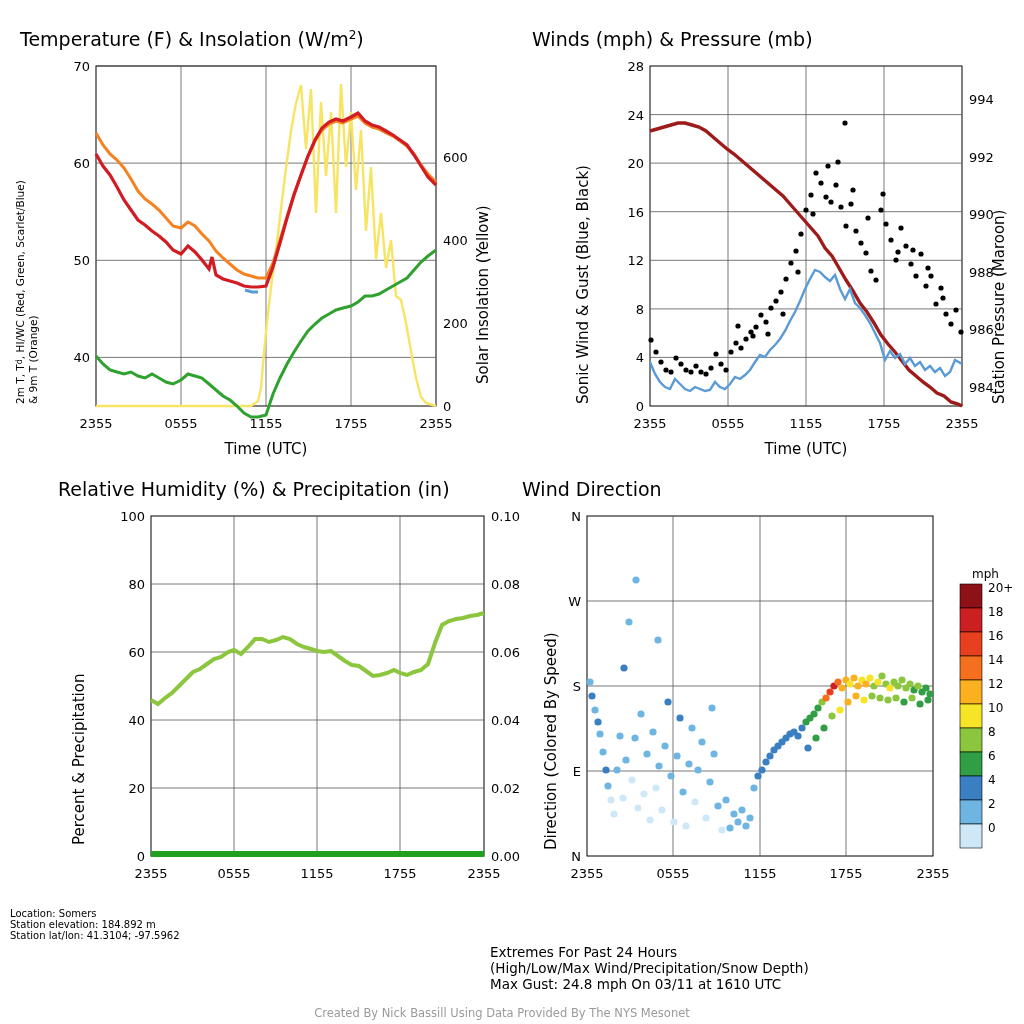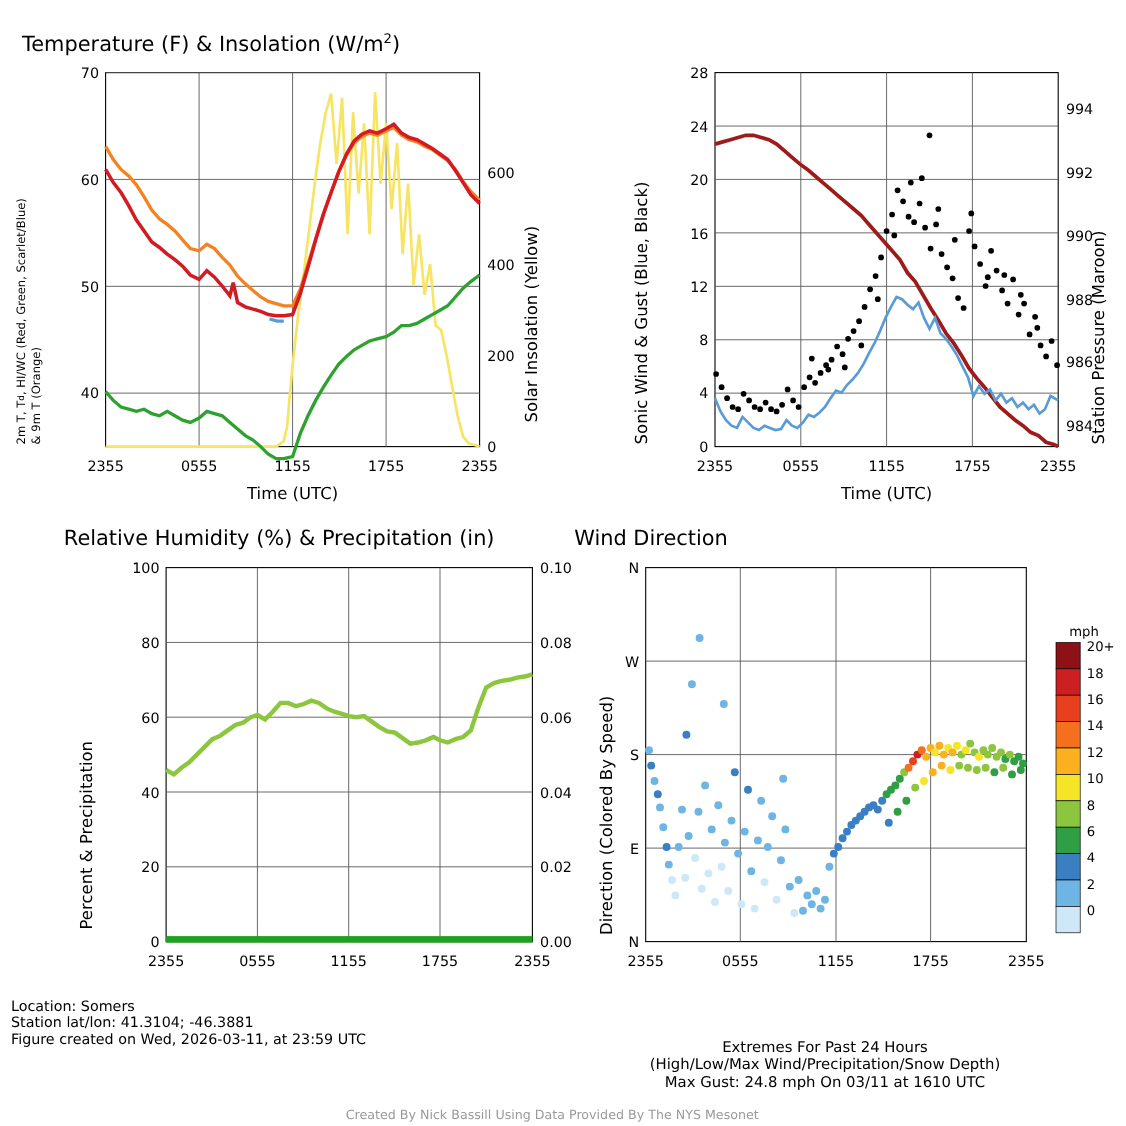--- a/index.html
+++ b/index.html
@@ -12,23 +12,23 @@
     position:relative;
     overflow:hidden;
   }
   .panel { position:absolute; }
   .title { text-align:left; font-size:19px; letter-spacing:0px; }
   svg { display:block; }
   .tick { font-size:13px; }
   .axlabel { font-size:15px; }
   .axlabel-small { font-size:10.5px; }
   .vert { writing-mode:vertical-rl; transform:rotate(180deg); }
-  .footerline { font-size:13px; }
+  .footerline { font-size:10px; }
   .credit { font-size:11.5px; color:#9a9a9a; text-align:center; }
-  .extremes { text-align:center; font-size:13.5px; }
+  .extremes { text-align:left; font-size:13.5px; }
   .extreme-val { color:#e8001c; font-weight:bold; }
   .cbar-label { font-size:12px; }
 </style>
 </head>
 <body>
 
 <div class="panel" style="left:0px; top:14px; width:512px; height:450px;">
   <div class="title" style="position:absolute; left:20px; top:14px; width:480px;">
     Temperature (F) &amp; Insolation (W/m<sup style="font-size:12px;">2</sup>)
   </div>
@@ -83,20 +83,21 @@
       <text x="181" y="414">0555</text>
       <text x="266" y="414">1155</text>
       <text x="351" y="414">1755</text>
       <text x="436" y="414">2355</text>
     </g>
     <text class="axlabel" x="266" y="440" text-anchor="middle">Time (UTC)</text>
   </svg>
 </div>
 
 <div class="panel" style="left:512px; top:14px; width:512px; height:450px;">
+  <div class="title" style="position:absolute; left:20px; top:14px; width:470px;">Winds (mph) &amp; Pressure (mb)</div>
 
   <div class="vert axlabel" style="position:absolute; left:62px; top:60px; height:330px;">Sonic Wind &amp; Gust (Blue, Black)</div>
   <div class="vert axlabel" style="position:absolute; left:478px; top:70px; height:320px;">Station Pressure (Maroon)</div>
 
   <svg width="512" height="450" style="position:absolute; left:0; top:0;">
     <rect x="138" y="52" width="312" height="340" fill="#ffffff" stroke="#000000" stroke-width="1"></rect>
     <g stroke="#555555" stroke-width="0.8">
       <line x1="138" y1="343.4" x2="450" y2="343.4"></line>
       <line x1="138" y1="294.9" x2="450" y2="294.9"></line>
       <line x1="138" y1="246.3" x2="450" y2="246.3"></line>
@@ -446,22 +447,22 @@
         <text x="476" y="314">4</text>
         <text x="476" y="338">2</text>
         <text x="476" y="362">0</text>
       </g>
     </g>
   </svg>
 </div>
 
 <div style="position:absolute; left:10px; top:908px; width:520px;">
   <div class="footerline">Location: Somers</div>
-  <div class="footerline">Station lat/lon: 41.3104; -46.3881</div>
-  <div class="footerline">Figure created on Wed, 2026-03-11, at 23:59 UTC</div>
+  <div class="footerline">Station elevation: 184.892 m</div>
+  <div class="footerline">Station lat/lon: 41.3104; -97.5962</div>
 </div>
 
 <div style="position:absolute; right:14px; top:944px; width:520px;">
   <div class="extremes">Extremes For Past 24 Hours</div>
   <div class="extremes">(High/Low/Max Wind/Precipitation/Snow Depth)</div>
   <div class="extremes">Max Gust: 24.8 mph On 03/11 at 1610 UTC</div>
 </div>
 
 <div class="credit" style="position:absolute; left:0; top:1006px; width:1004px;">Created By Nick Bassill Using Data Provided By The NYS Mesonet</div>
 

